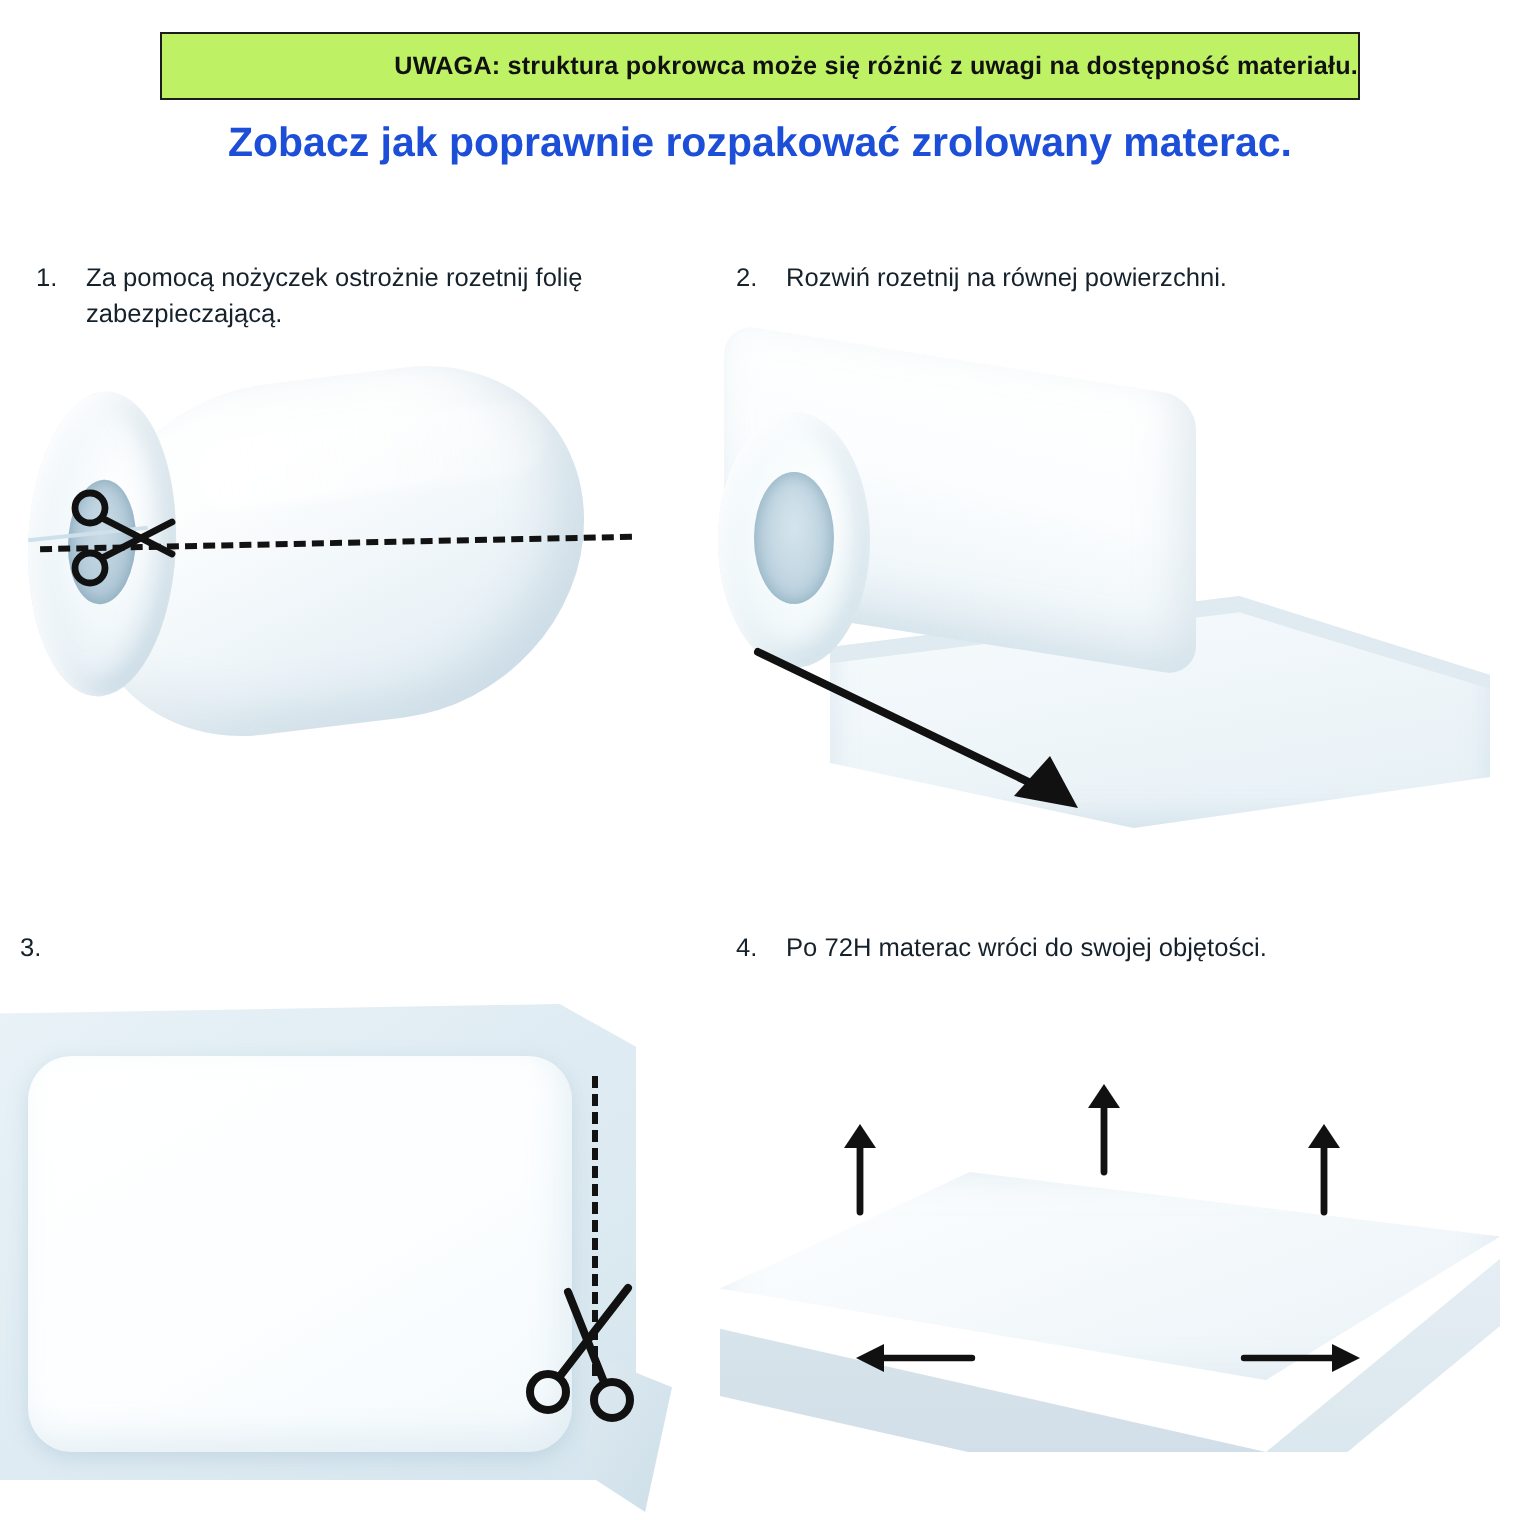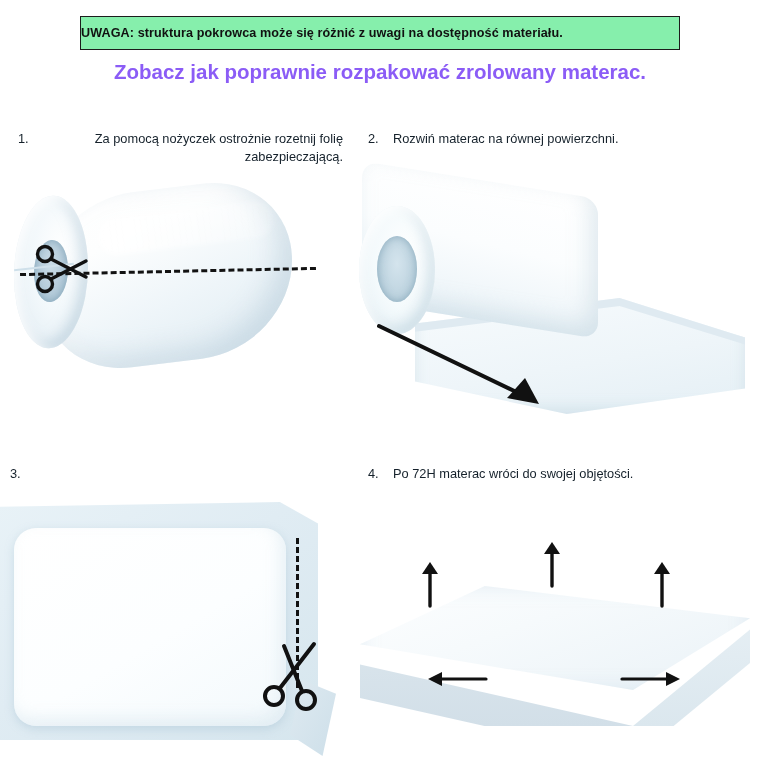--- a/index.html
+++ b/index.html
@@ -15,54 +15,54 @@
     width: 760px; height: 760px;
     background: #ffffff;
   }
 
   
   .notice {
     position: absolute;
     left: 80px; top: 16px;
     width: 600px; height: 34px;
     border: 1.6px solid #1c1c1c;
-    background: #86efac;
-    display: flex; align-items: center; justify-content: flex-start;
+    background: #bef264;
+    display: flex; align-items: center; justify-content: flex-end;
   }
   .notice-text {
     font-size: 12.6px;
     font-weight: bold;
     color: #111111;
     letter-spacing: 0.1px;
     white-space: nowrap;
   }
 
   
   .heading {
     position: absolute;
     left: 0; top: 60px;
     width: 760px;
     text-align: center;
     font-size: 20.5px;
     font-weight: bold;
-    color: #8b5cf6;
+    color: #1d4ed8;
   }
 
   
   .step-label {
     position: absolute;
     display: flex;
     align-items: flex-start;
     gap: 8px;
     font-size: 12.8px;
     color: #15212b;
     line-height: 1.42;
   }
   .step-num { min-width: 17px; text-align: left; }
-  .step-txt { max-width: 300px; text-align: right; }
+  .step-txt { max-width: 300px; }
 
   #label1 { left: 18px; top: 130px; }
   #label2 { left: 368px; top: 130px; }
   #label3 { left: 10px; top: 465px; }
   #label4 { left: 368px; top: 465px; }
 
   
   .illus { position: absolute; }
 
   
@@ -256,21 +256,21 @@
 
   <div class="heading">Zobacz jak poprawnie rozpakować zrolowany materac.</div>
 
   <div class="step-label" id="label1">
     <span class="step-num">1.</span>
     <span class="step-txt">Za pomocą nożyczek ostrożnie rozetnij folię zabezpieczającą.</span>
   </div>
 
   <div class="step-label" id="label2">
     <span class="step-num">2.</span>
-    <span class="step-txt">Rozwiń materac na równej powierzchni.</span>
+    <span class="step-txt">Rozwiń rozetnij na równej powierzchni.</span>
   </div>
 
   <div class="step-label" id="label3">
     <span class="step-num">3.</span>
   </div>
 
   <div class="step-label" id="label4">
     <span class="step-num">4.</span>
     <span class="step-txt">Po 72H materac wróci do swojej objętości.</span>
   </div>

